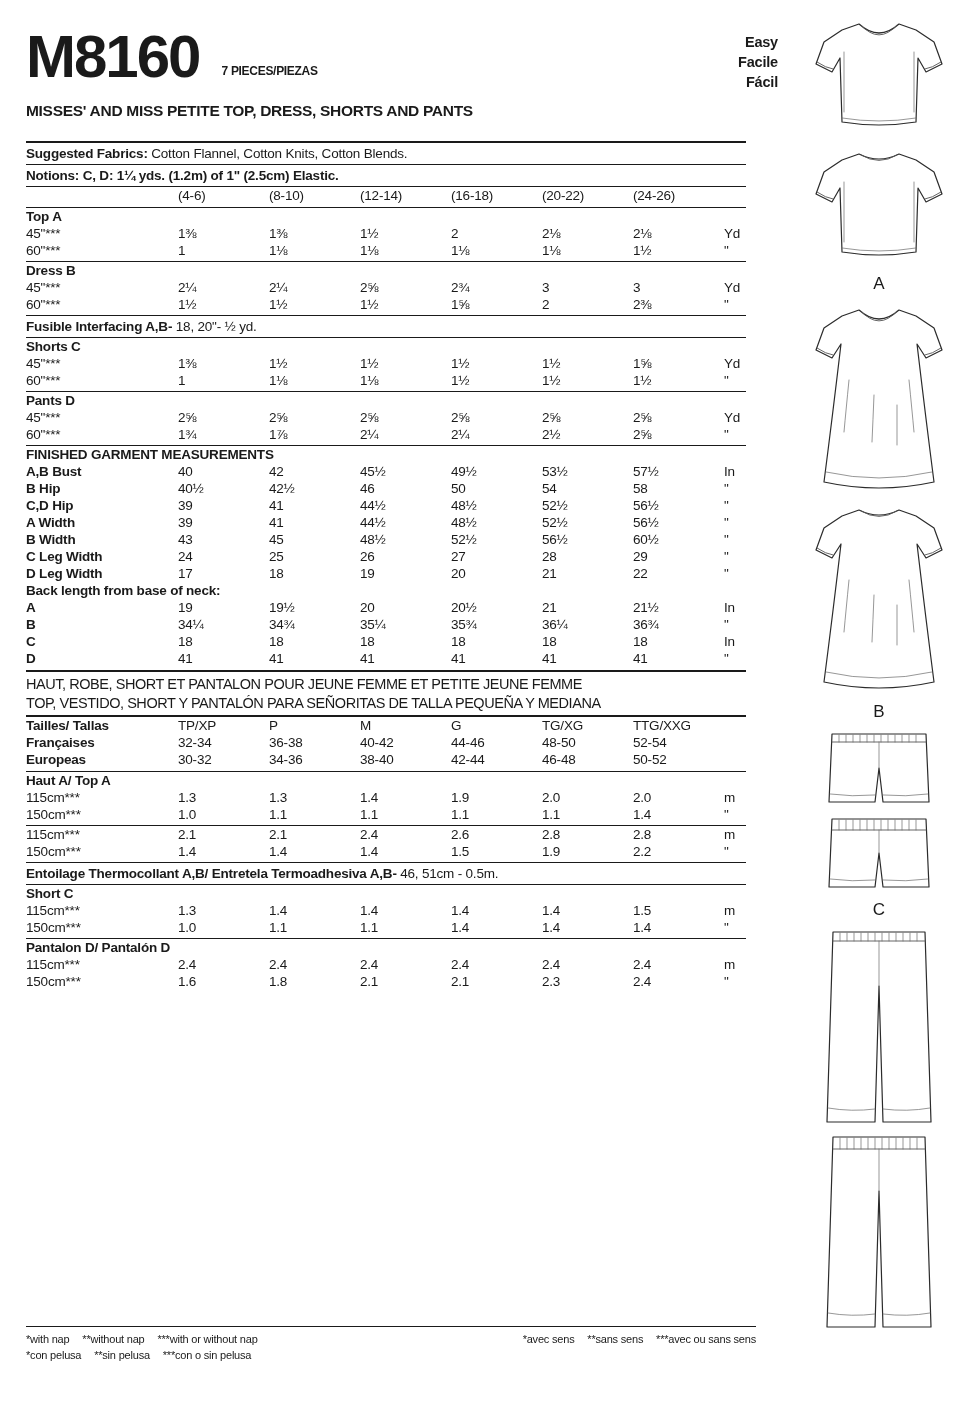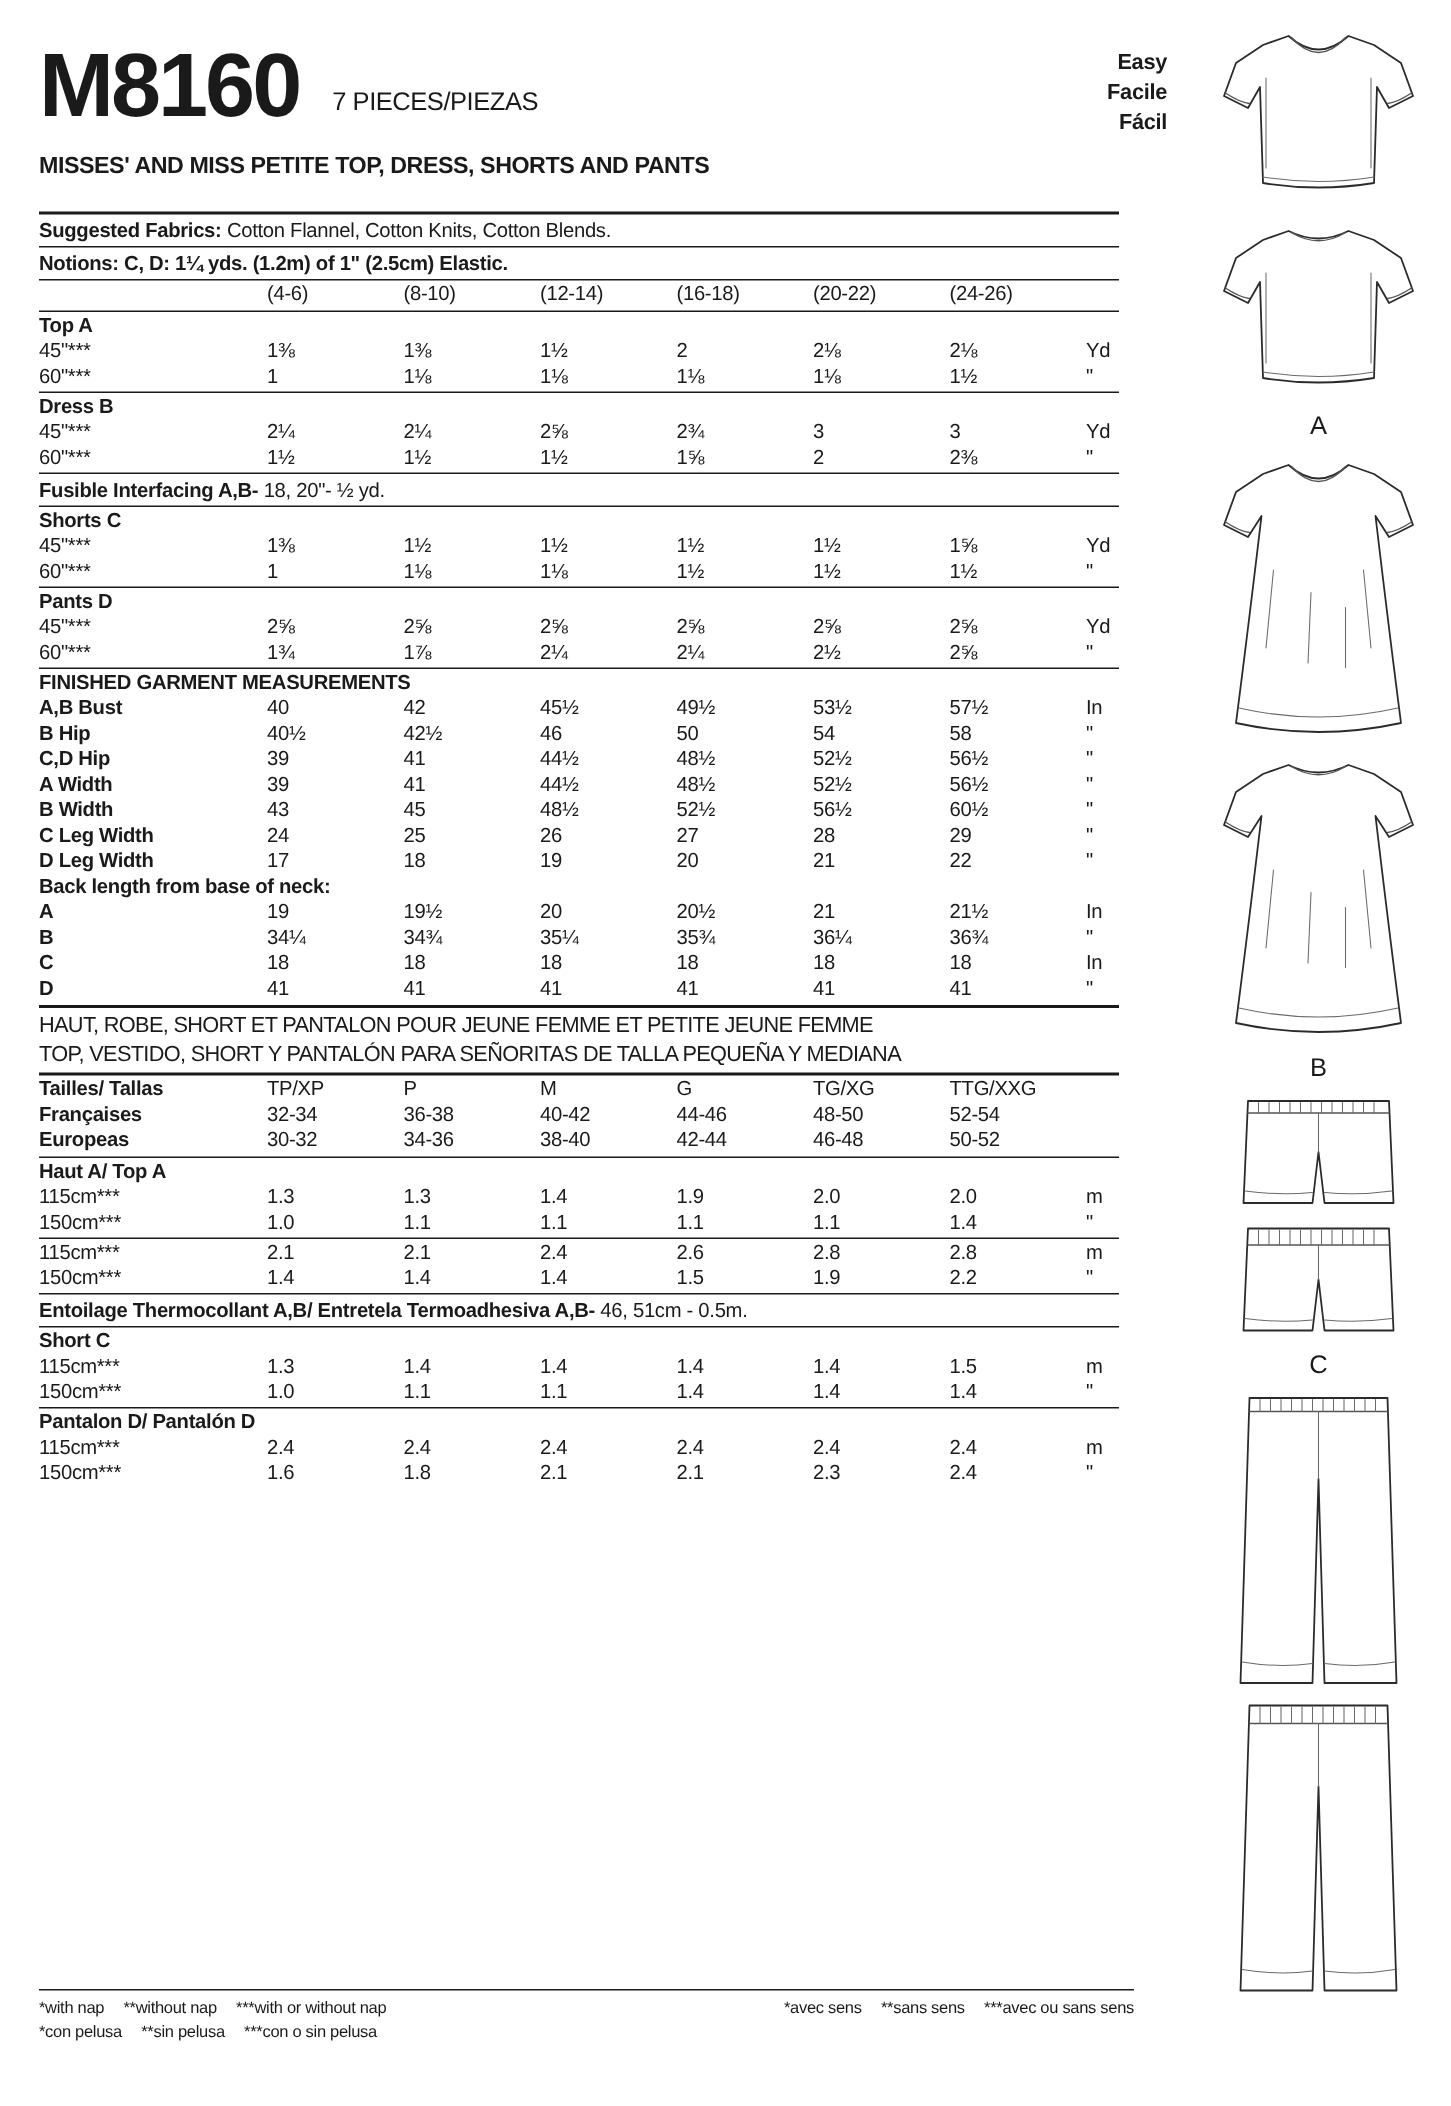--- a/index.html
+++ b/index.html
@@ -13,21 +13,21 @@
   .page{position:relative;width:967px;height:1404px;}
 
   
   .left{position:absolute;left:26px;top:14px;width:720px;}
 
   .titlerow{display:flex;align-items:flex-end;gap:22px;height:72px;}
   .patnum{
     font-size:60px;font-weight:bold;letter-spacing:-2px;line-height:58px;
     font-family:"Liberation Sans", sans-serif;
   }
-  .pieces{font-size:17px;font-weight:normal;letter-spacing:-0.3px;padding-bottom:8px;}
+  .pieces{font-size:12px;font-weight:bold;letter-spacing:-0.3px;padding-bottom:8px;}
 
   .garmtitle{
     font-size:15.5px;font-weight:bold;letter-spacing:-0.3px;
     margin-top:16px;padding-bottom:21px;
   }
 
   .rule{border-top:2px solid #1a1a1a;}
   .rule-thin{border-top:1px solid #1a1a1a;}
   .rule-med{border-top:1.5px solid #1a1a1a;}
 

